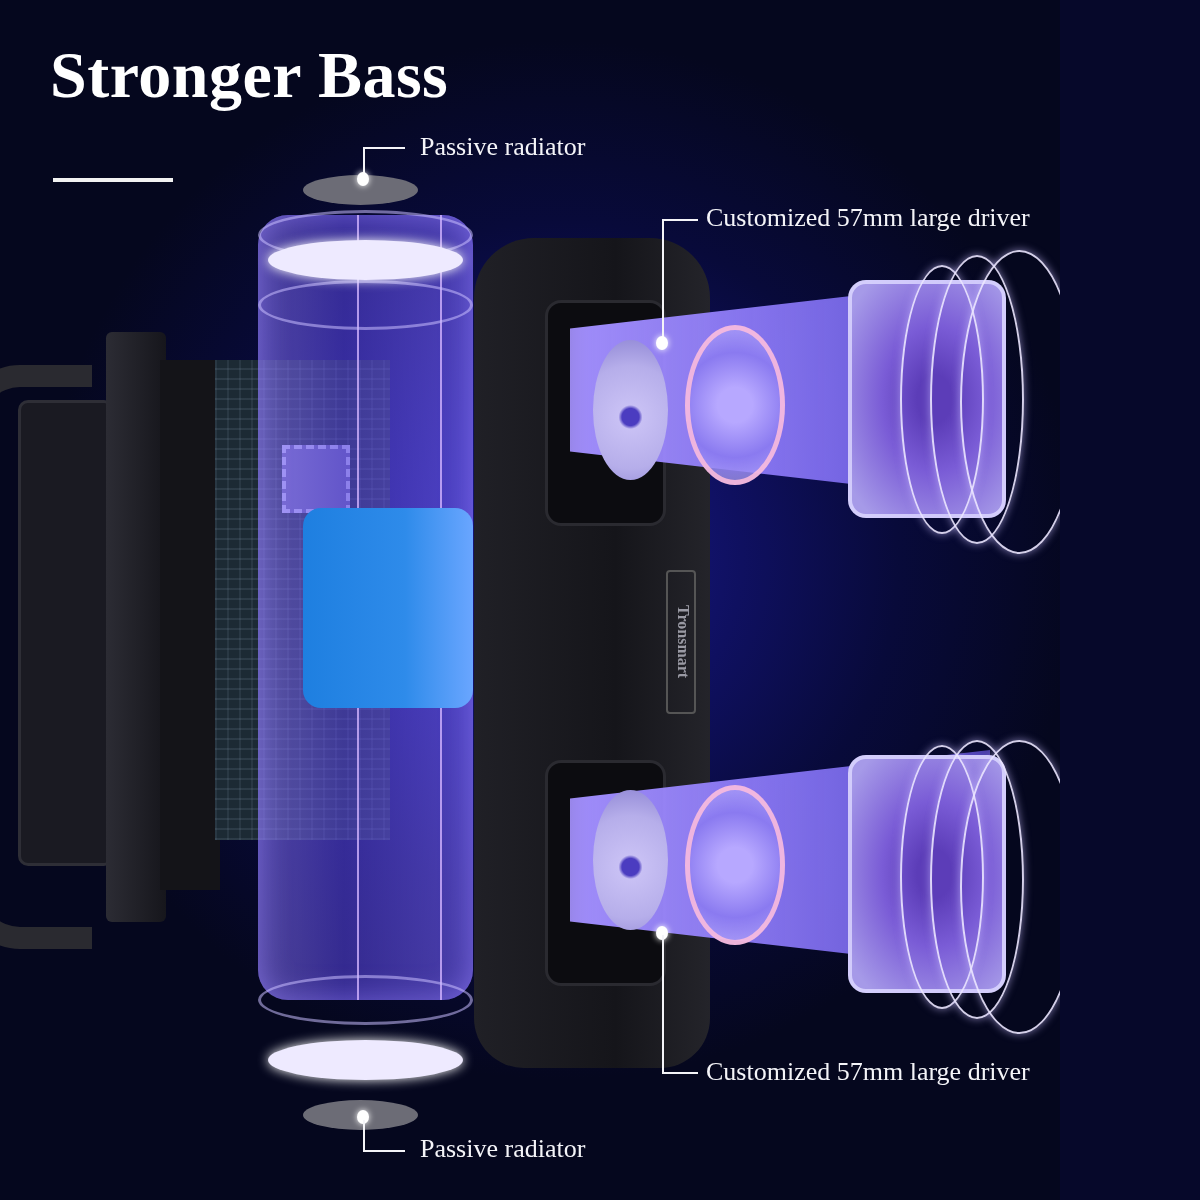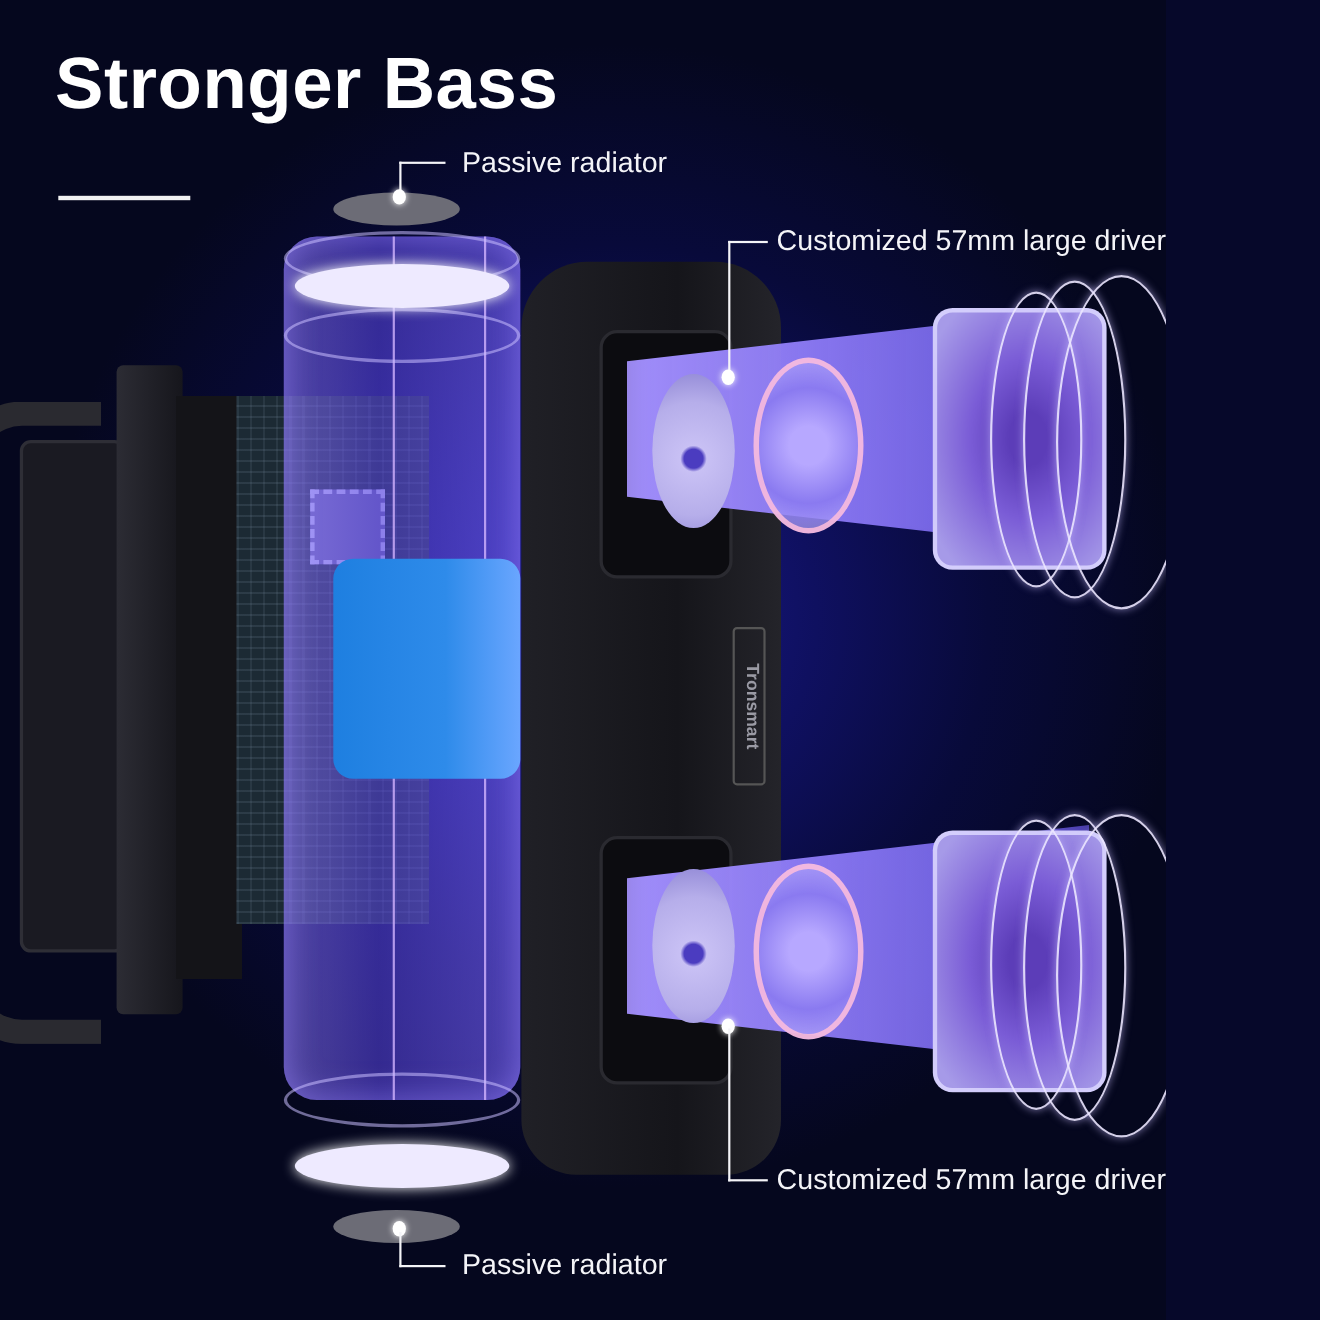--- a/index.html
+++ b/index.html
@@ -1,21 +1,21 @@
 <!DOCTYPE html>
 <html><head>
 <meta charset="utf-8">
 <style>
   html, body { margin:0; padding:0; }
   body { width:1200px; height:1200px; overflow:hidden; background:#06082a; }
   .stage {
     position:relative; width:1060px; height:1200px; overflow:hidden;
     background:
       radial-gradient(ellipse 520px 520px at 560px 560px, #1a1a8a 0%, #0f1060 35%, #080a3a 65%, #05071e 100%);
-    font-family:Liberation Sans, sans-serif;
+    font-family:Liberation Serif, serif;
     color:#fff;
   }
   .title {
     position:absolute; left:50px; top:42px; font-size:66px; font-weight:bold;
     letter-spacing:0.5px; line-height:1; color:#fff;
   }
   .title-rule { position:absolute; left:53px; top:178px; width:120px; height:4px; background:#f2f2f2; }
 
   .label { position:absolute; font-size:26px; color:#f4f4f8; white-space:nowrap; line-height:1;text-align:center; }
   .lead { position:absolute; border-color:#f4f4f8; border-style:solid; border-width:0; }

